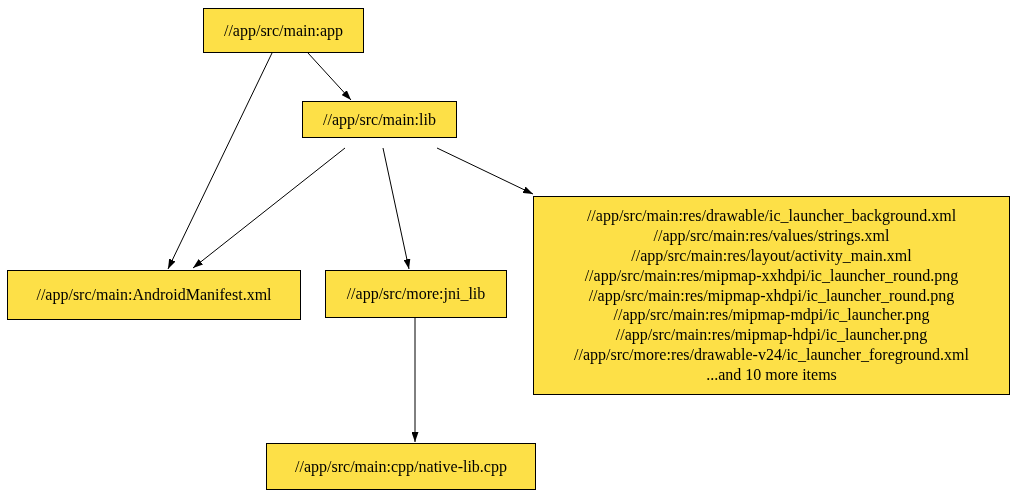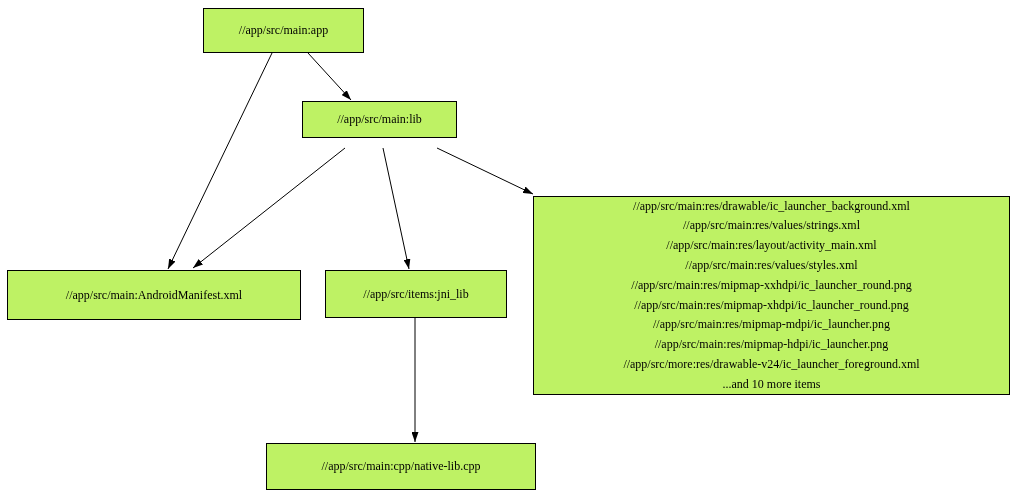--- a/index.html
+++ b/index.html
@@ -20,25 +20,25 @@
     position: absolute;
     left: 0;
     top: 0;
     width: 1018px;
     height: 496px;
   }
   .node {
     position: absolute;
     box-sizing: border-box;
     border: 1px solid #000000;
-    background: #bef264;
+    background: #fde047;
     display: flex;
     align-items: center;
     justify-content: center;
-    font-size: 12px;
+    font-size: 16px;
     white-space: nowrap;
   }
   .node.multiline {
     flex-direction: column;
     line-height: 19.8px;
   }
   .node.multiline div {
     white-space: nowrap;
   }
   #node-app        { left: 203px; top: 8px;   width: 161px; height: 45px; }
@@ -71,27 +71,26 @@
     <line class="edge" x1="437" y1="148" x2="533" y2="194" marker-end="url(#arrow)"></line>
     <line class="edge" x1="415" y1="318" x2="415" y2="442" marker-end="url(#arrow)"></line>
   </svg>
 
   <div class="node" id="node-app">//app/src/main:app</div>
 
   <div class="node" id="node-lib">//app/src/main:lib</div>
 
   <div class="node" id="node-manifest">//app/src/main:AndroidManifest.xml</div>
 
-  <div class="node" id="node-jni-lib">//app/src/items:jni_lib</div>
+  <div class="node" id="node-jni-lib">//app/src/more:jni_lib</div>
 
   <div class="node multiline" id="node-res">
     <div>//app/src/main:res/drawable/ic_launcher_background.xml</div>
     <div>//app/src/main:res/values/strings.xml</div>
     <div>//app/src/main:res/layout/activity_main.xml</div>
-    <div>//app/src/main:res/values/styles.xml</div>
     <div>//app/src/main:res/mipmap-xxhdpi/ic_launcher_round.png</div>
     <div>//app/src/main:res/mipmap-xhdpi/ic_launcher_round.png</div>
     <div>//app/src/main:res/mipmap-mdpi/ic_launcher.png</div>
     <div>//app/src/main:res/mipmap-hdpi/ic_launcher.png</div>
     <div>//app/src/more:res/drawable-v24/ic_launcher_foreground.xml</div>
     <div>...and 10 more items</div>
   </div>
 
   <div class="node" id="node-native-lib">//app/src/main:cpp/native-lib.cpp</div>
 

